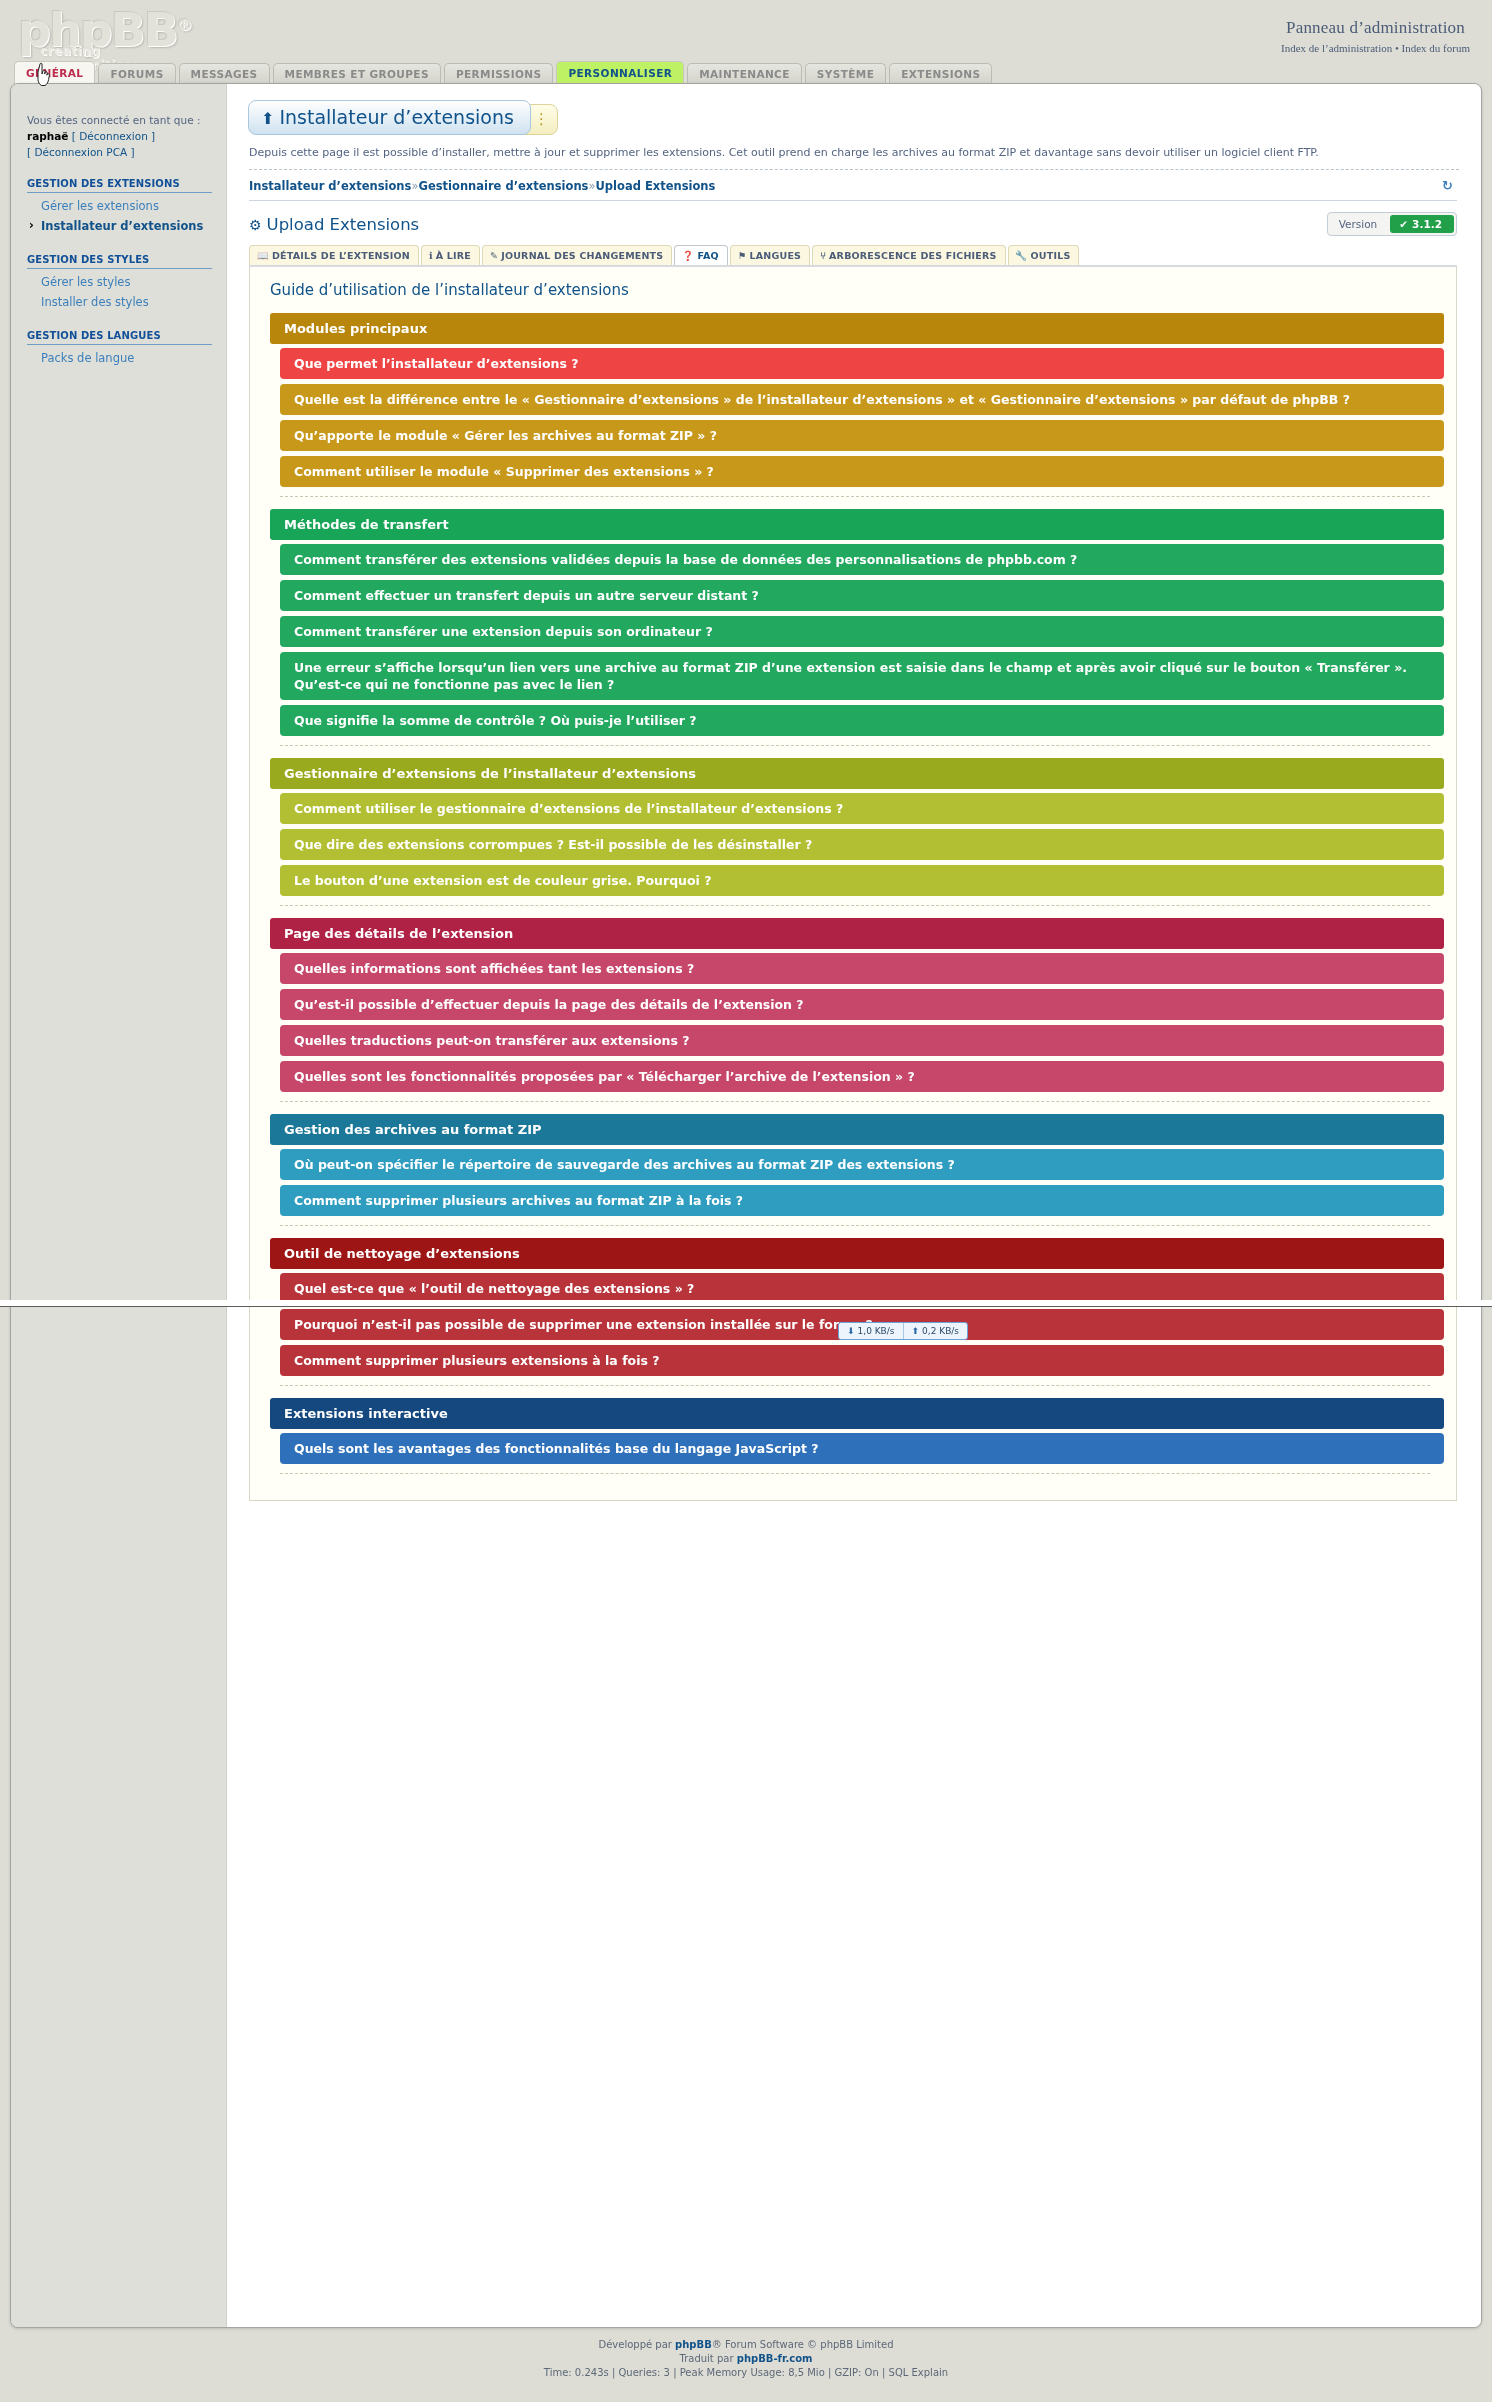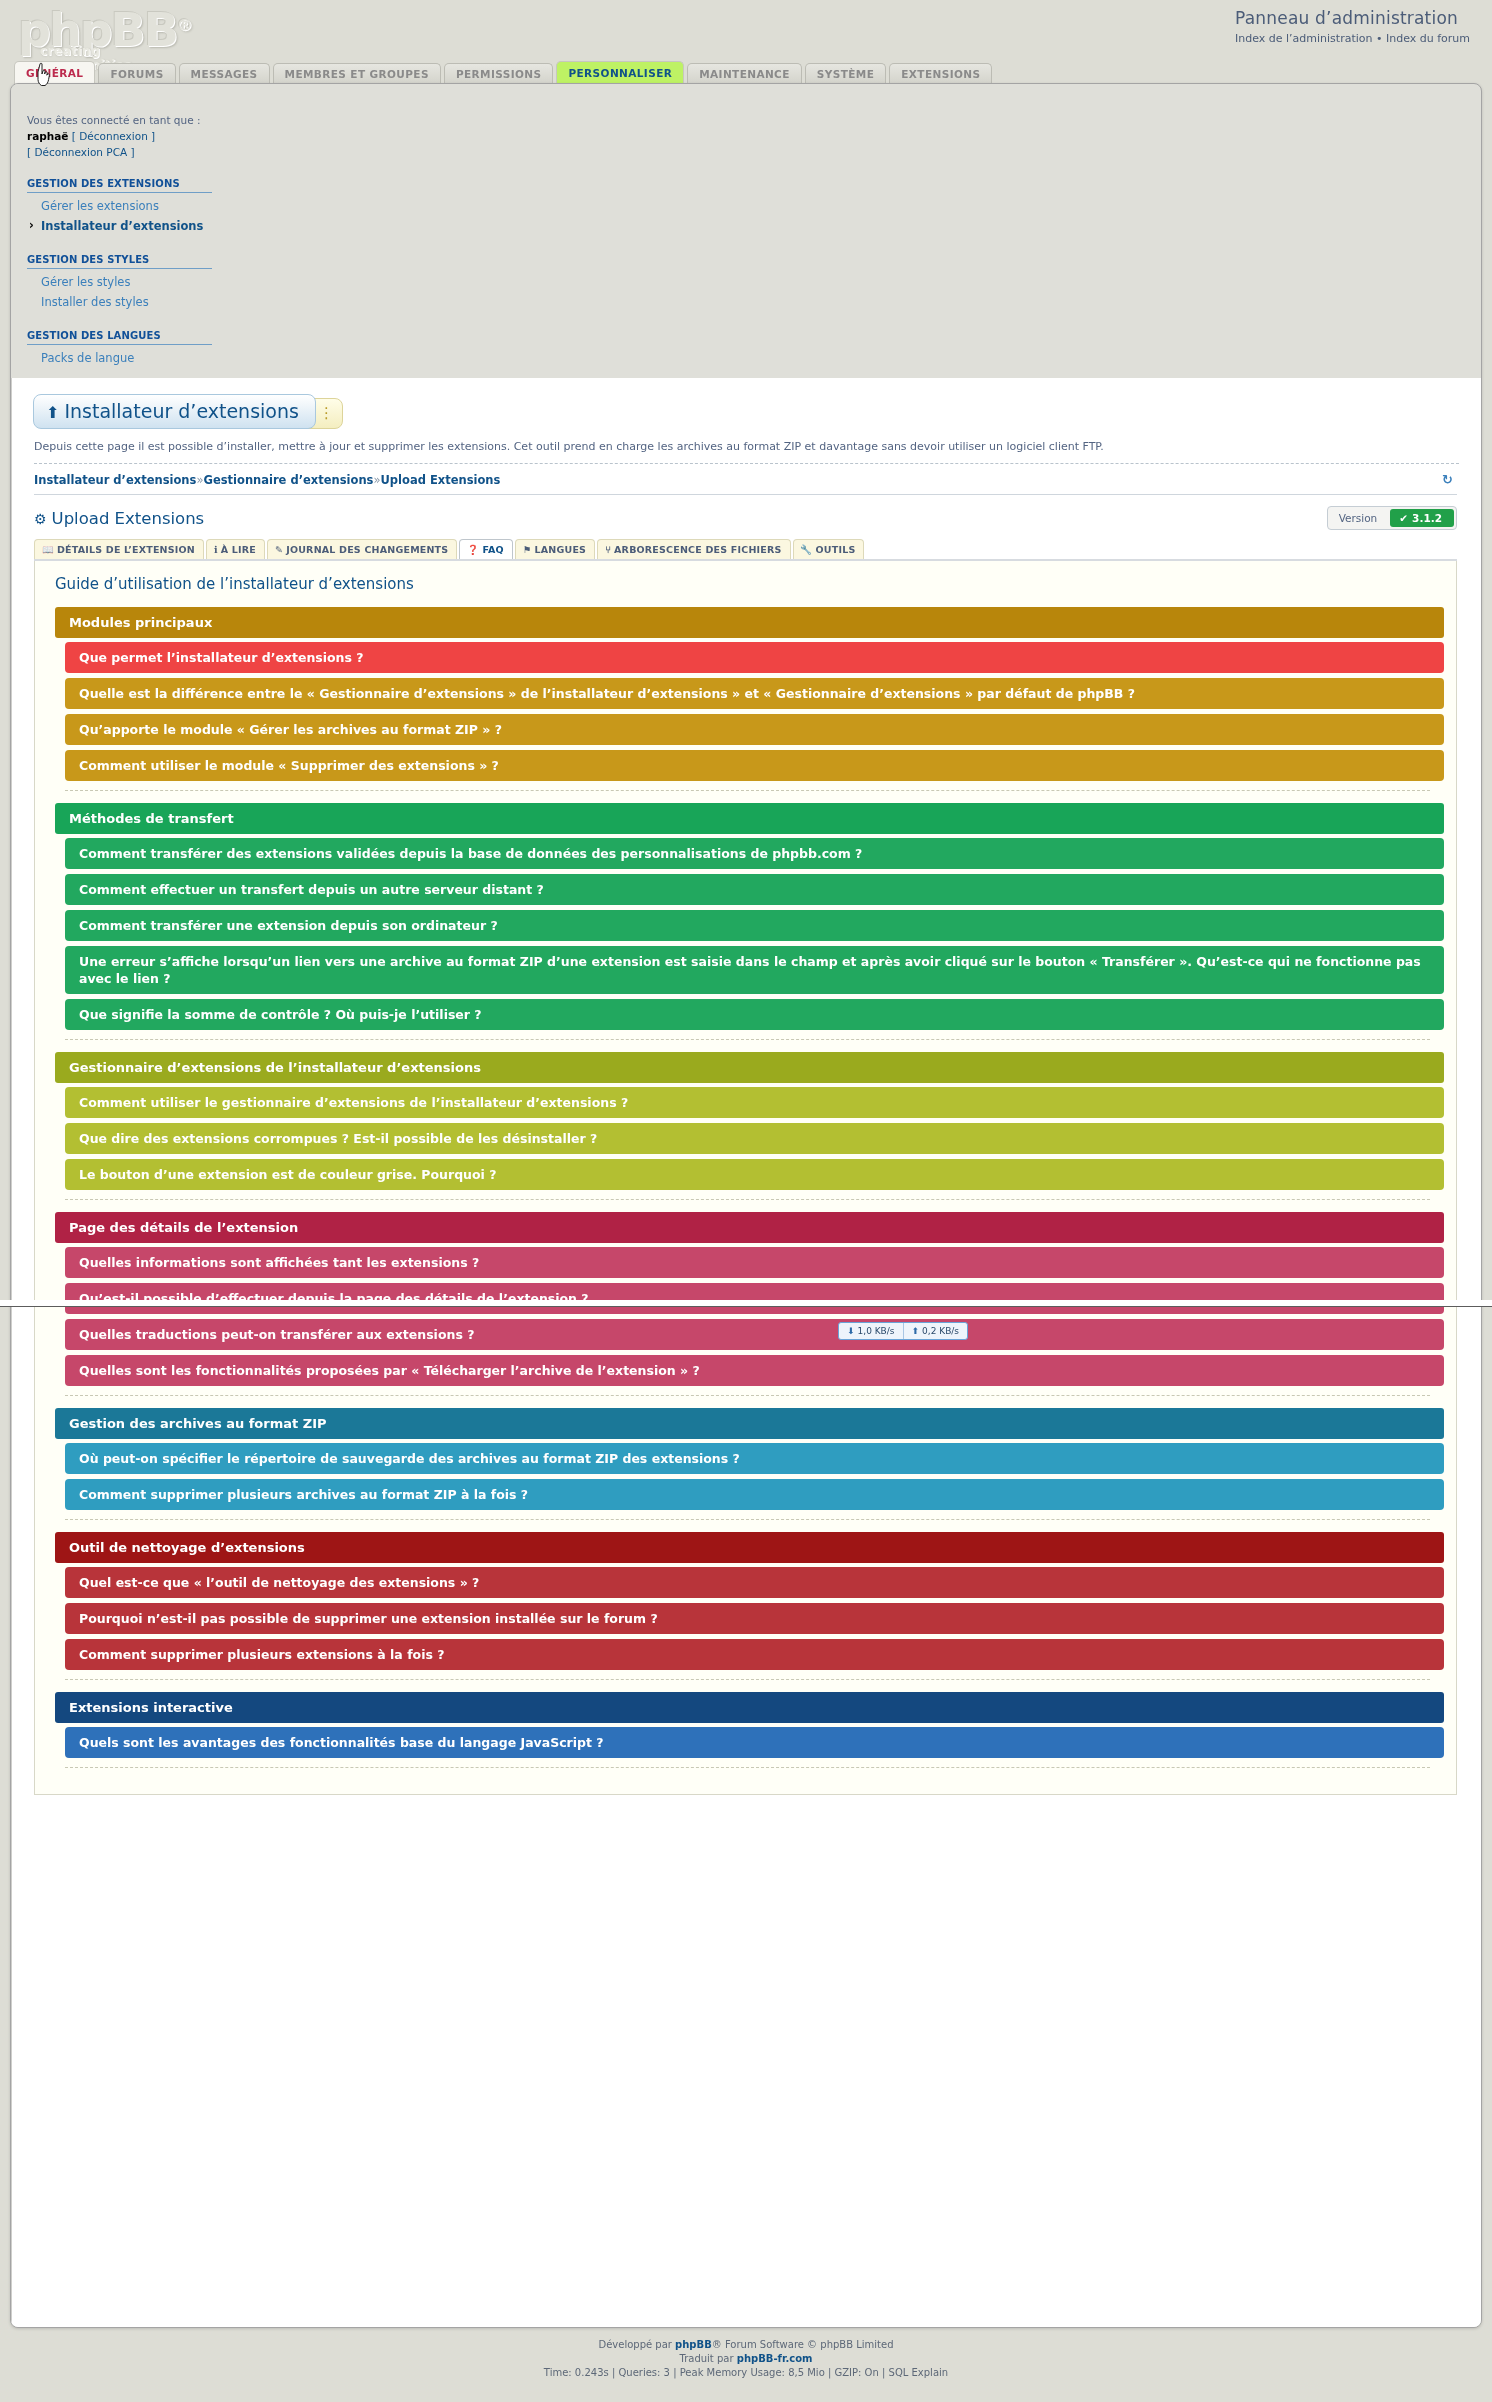--- a/index.html
+++ b/index.html
@@ -30,22 +30,23 @@
   }
   #logo .logo-sub {
     font-size:12px; font-weight:bold; color:#e8e8e0;
     text-shadow:1px 1px 0 #fff, 1px 1px 2px #b0b0a6;
     letter-spacing:0.5px;
     margin-top:-8px; margin-left:22px;
   }
   #logo .logo-reg { font-size:16px; vertical-align:super; }
 
   #admin-title {
-    position:absolute; right:22px; top:8px;
-    text-align:left;
+    position:absolute; right:22px; top:18px;
+    text-align:center;
+    font-family:Liberation Serif, serif;
   }
   #admin-title .at-main {
     font-size:17px; color:#4b5c78; letter-spacing:.2px;
   }
   #admin-title .at-links {
     font-size:11px; color:#4b5c78; margin-top:4px;
   }
 
   
   #tabs {
@@ -89,21 +90,21 @@
   
   #panel {
     position:absolute; left:10px; top:83px;
     width:1472px; height:2245px;
     background:#dfdfd9;
     border:1px solid #a4a4a4;
     border-radius:8px;
     box-shadow:0 1px 3px rgba(0,0,0,.15);
     overflow:hidden;
   }
-  #panel-inner { display:flex; height:100%;flex-direction:column; }
+  #panel-inner { display:flex; height:100%; }
 
   
   #sidebar {
     width:215px; flex:0 0 215px;
     padding:28px 14px 10px 16px;
     background:#dfdfd9;
     font-size:11px;
     color:#536482;
   }
   #sidebar .you-are { line-height:16px; color:#536482; font-size:10.5px; }

